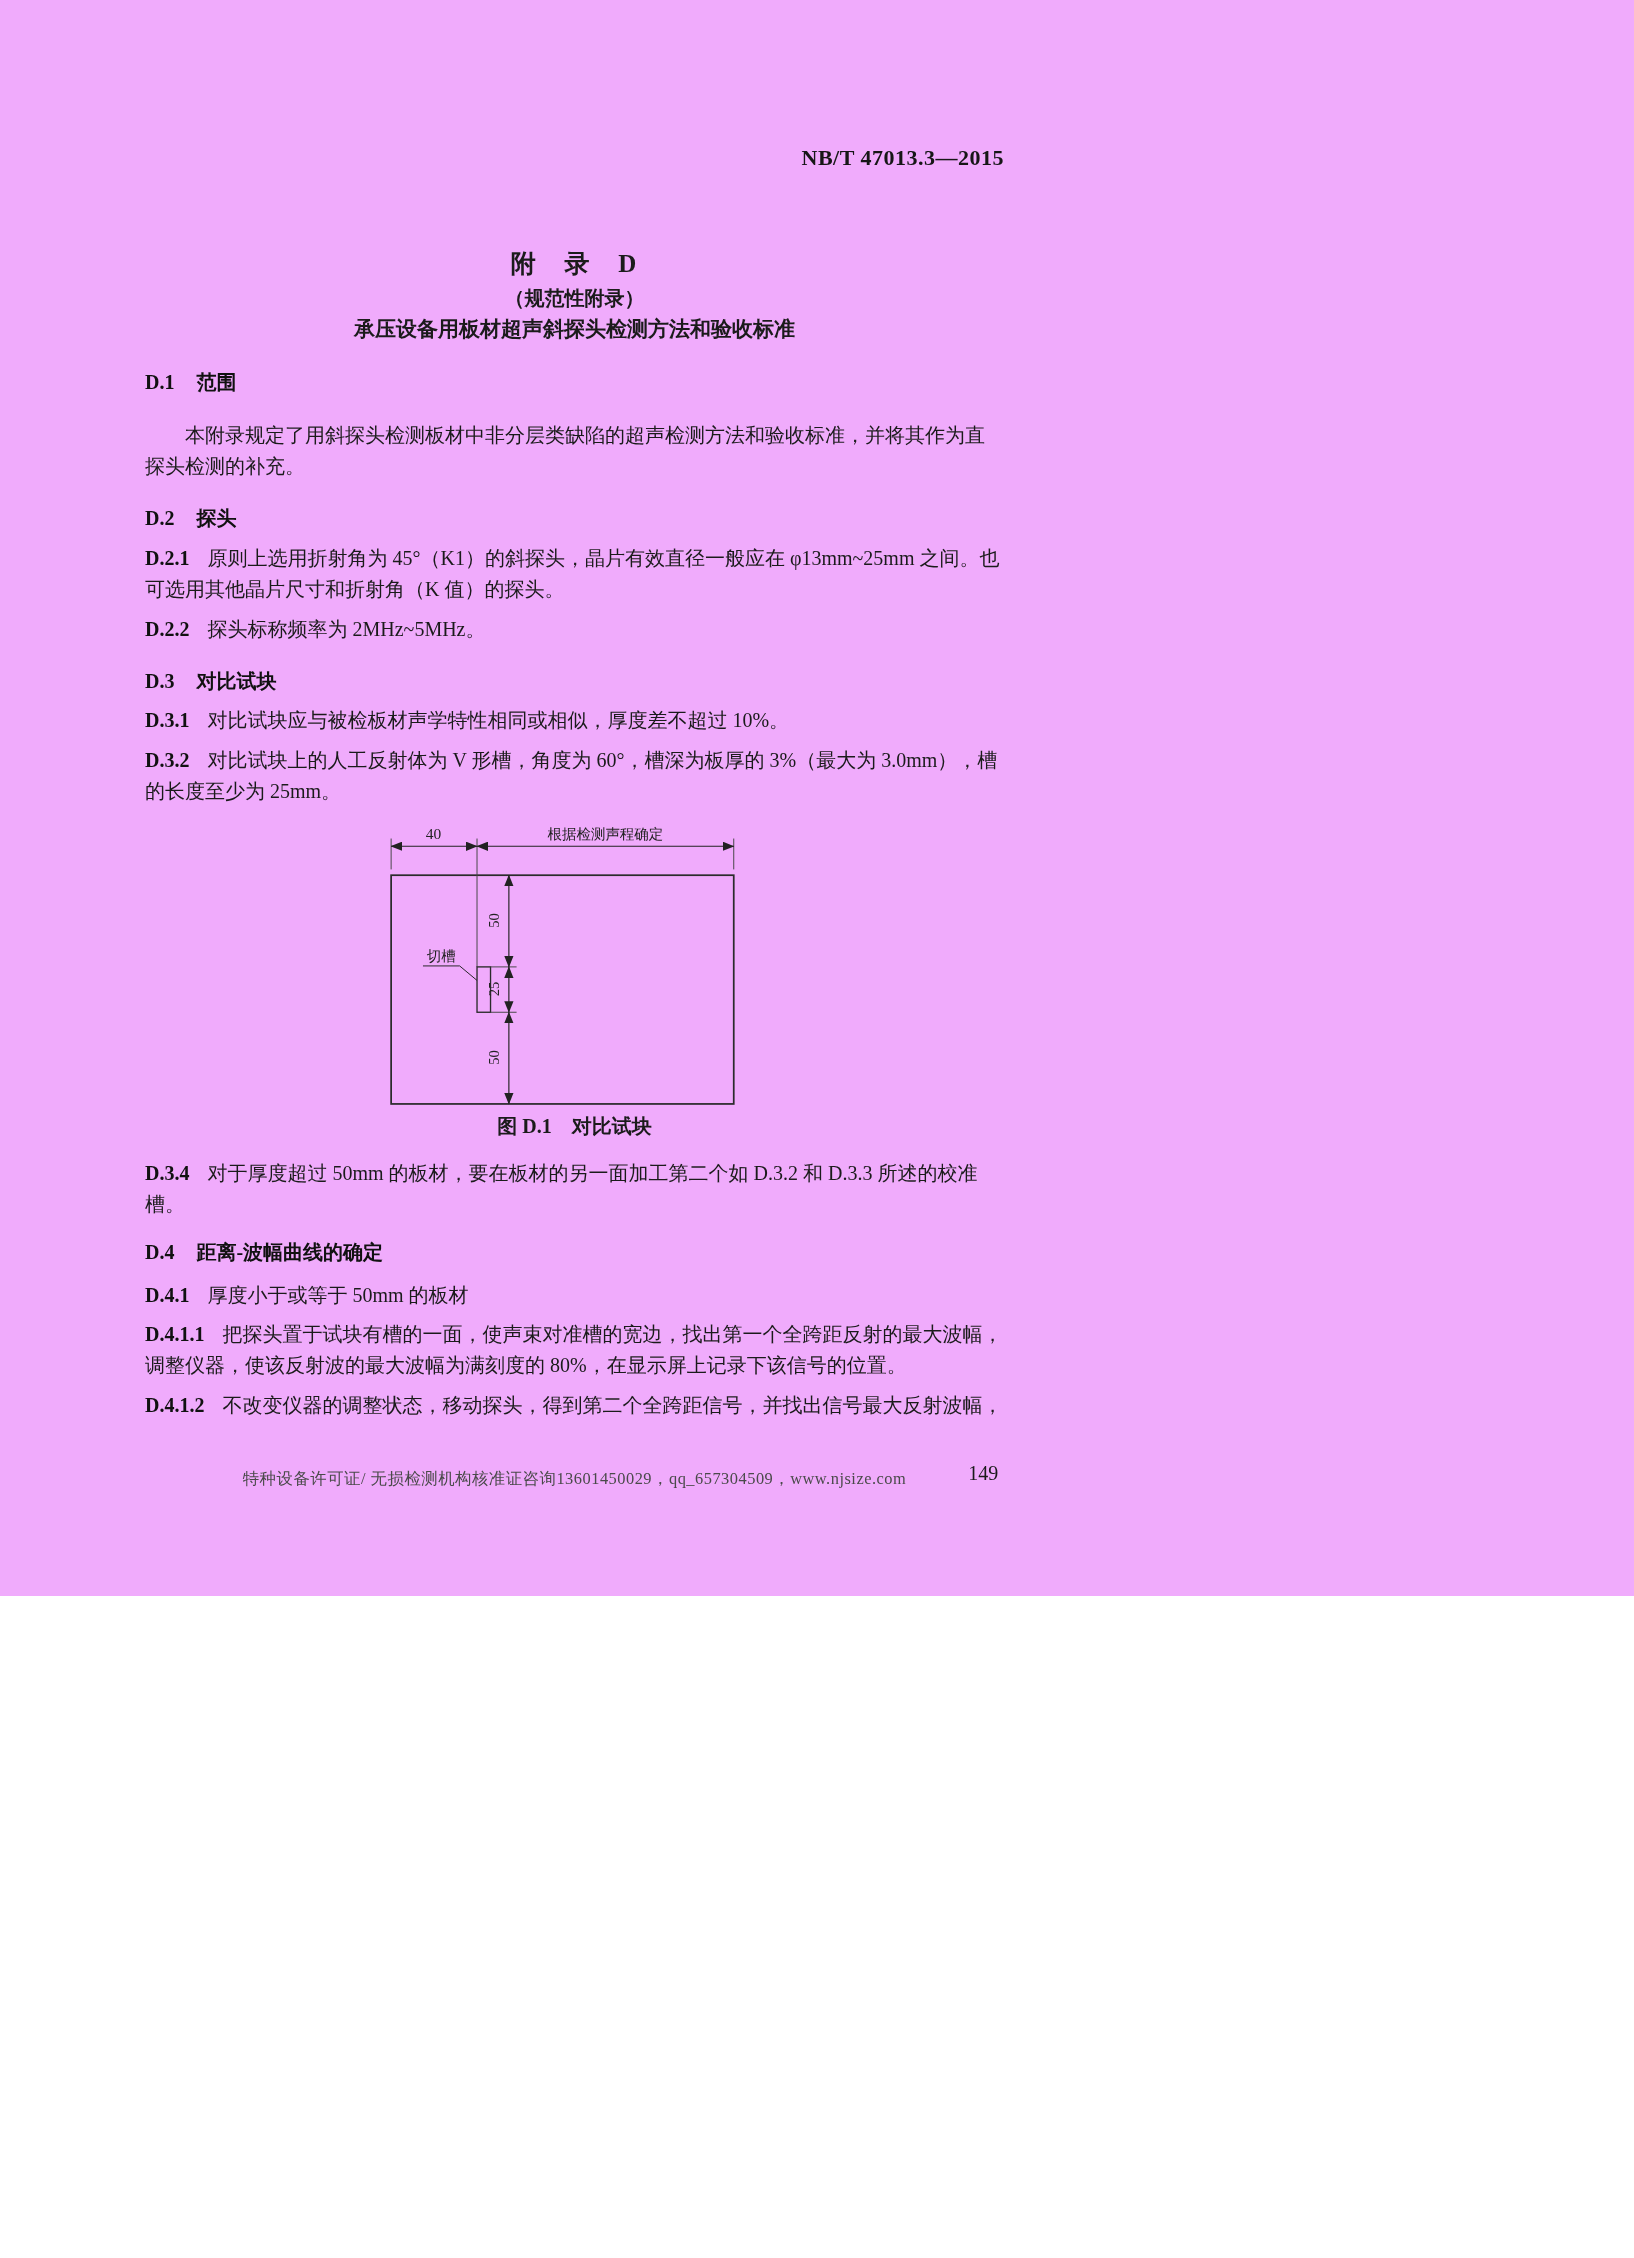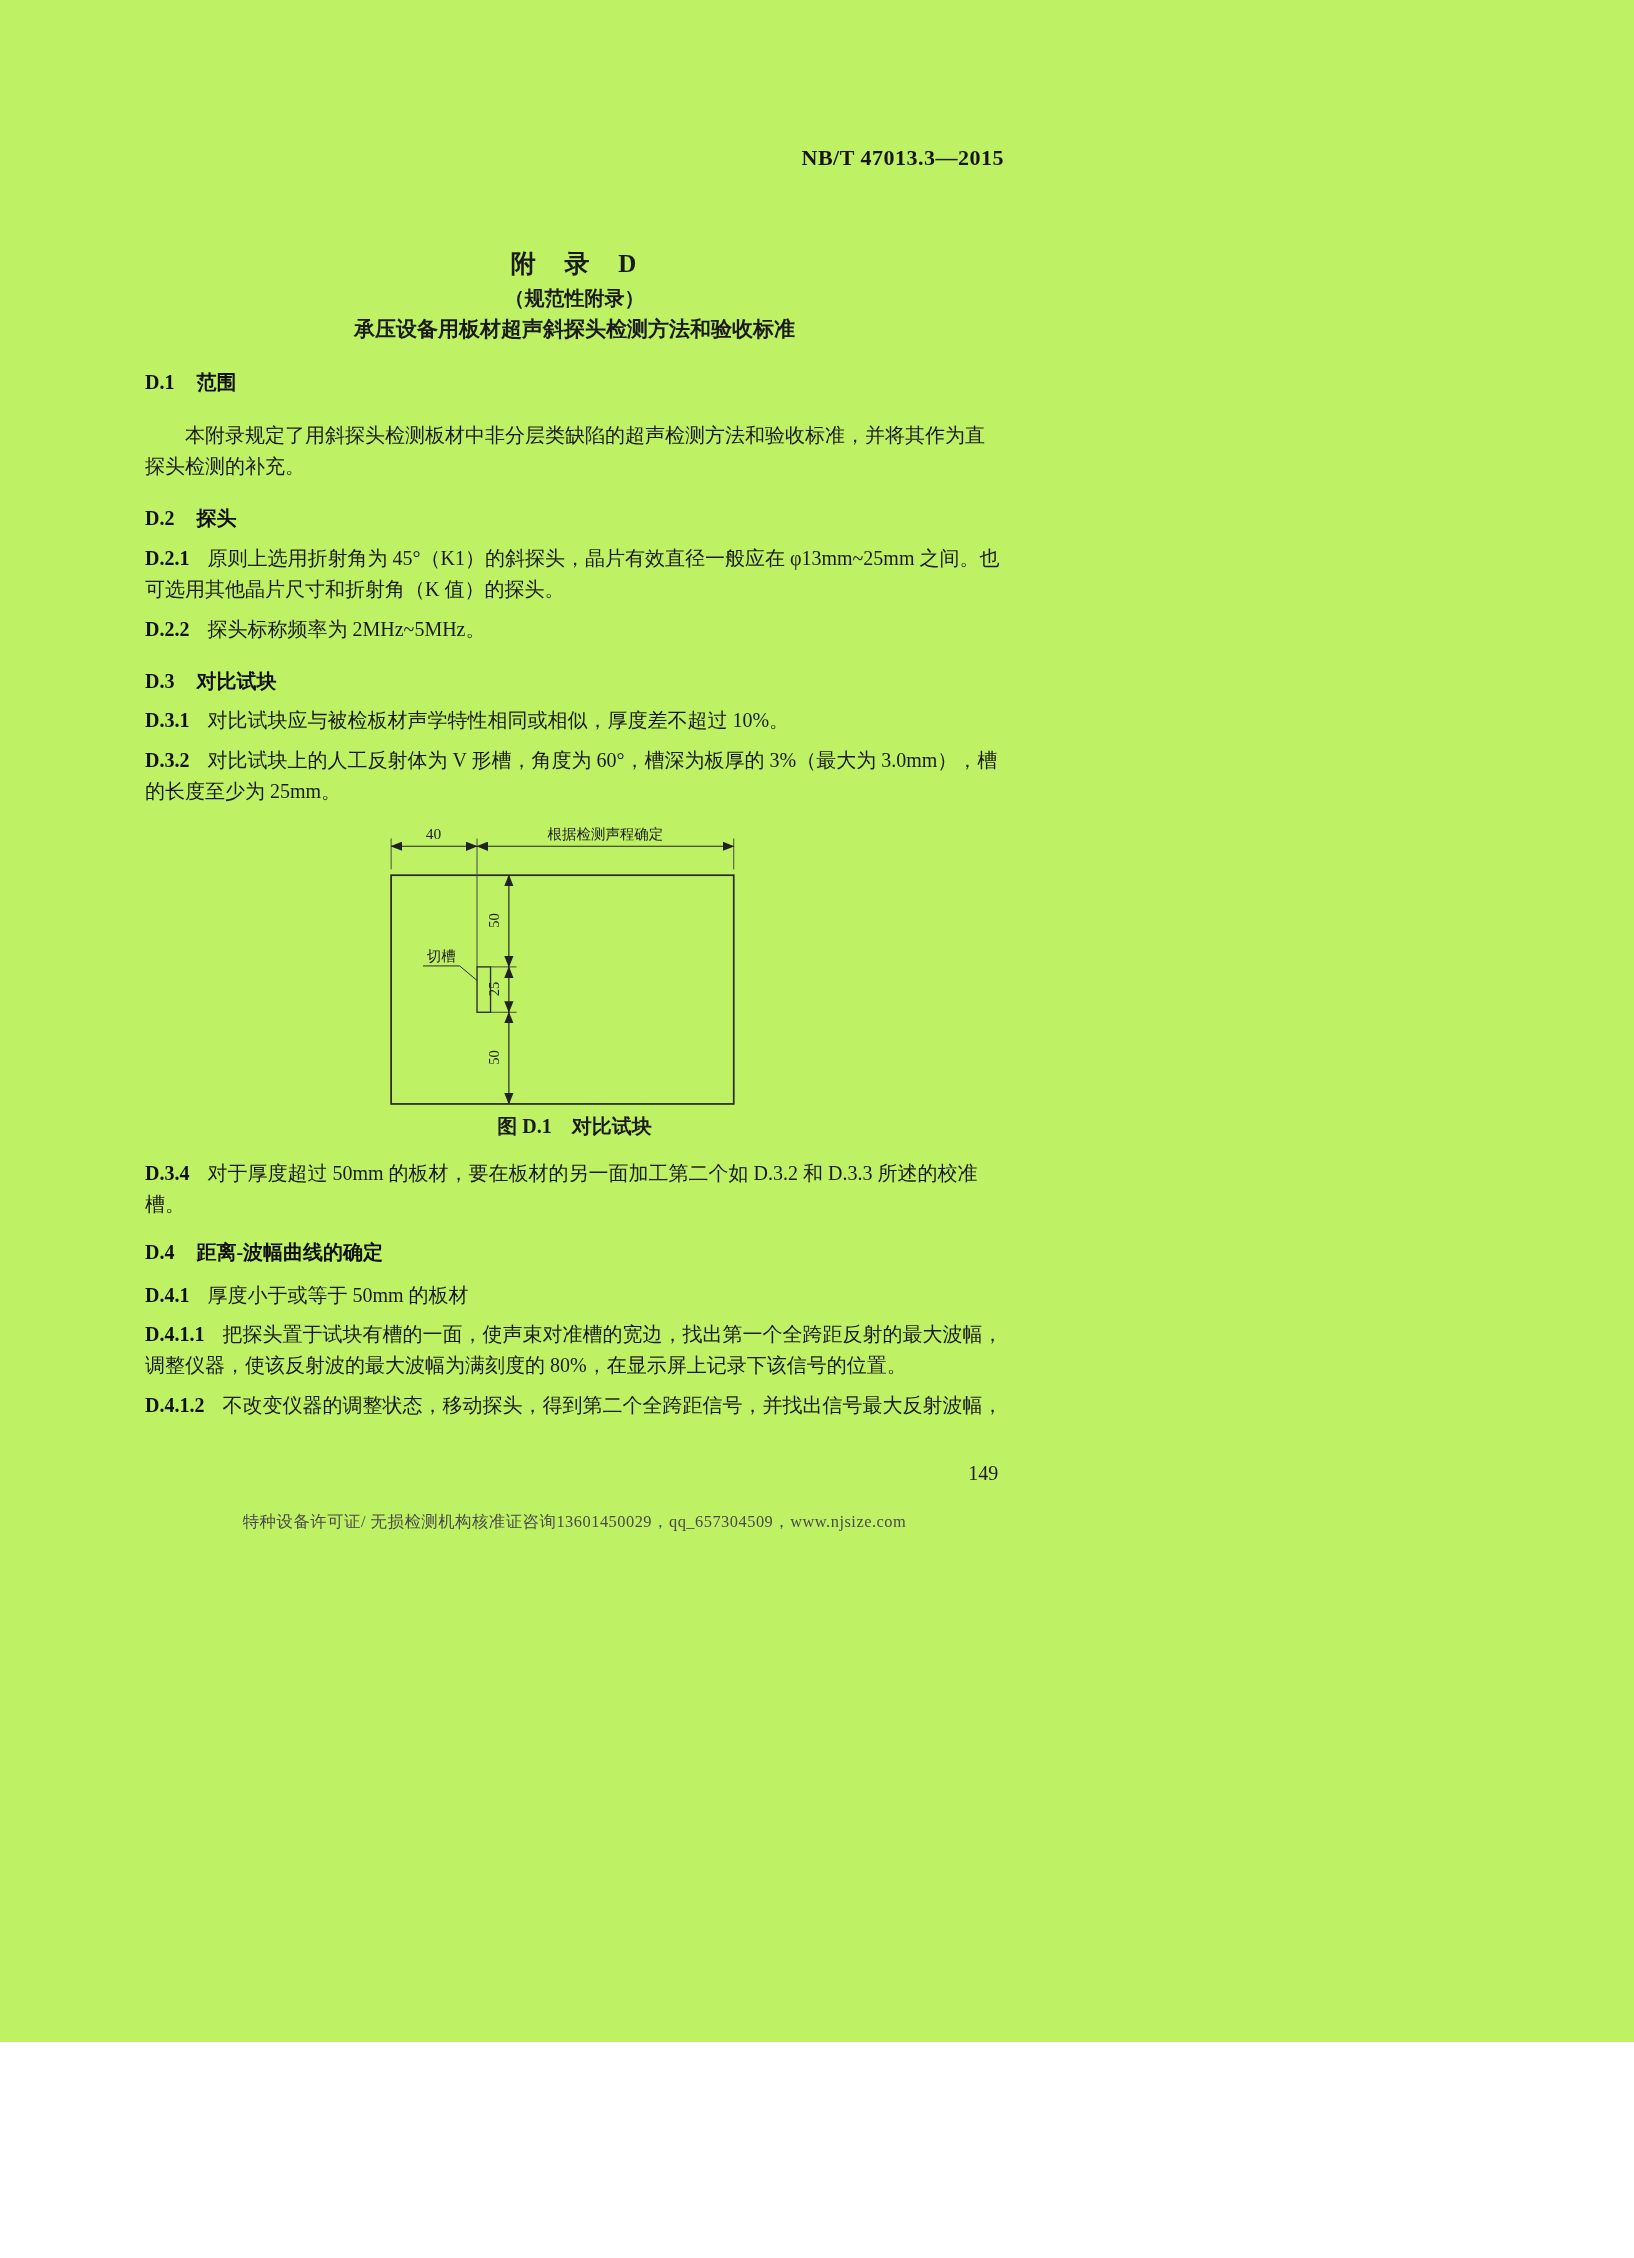--- a/index.html
+++ b/index.html
@@ -3,22 +3,22 @@
 <meta charset="utf-8">
 <style>
   html, body {
     margin: 0;
     padding: 0;
     background: #ffffff;
   }
   .page {
     position: relative;
     width: 1635px;
-    height: 2042px;
-    background: #bef264;
+    height: 1596px;
+    background: #f0abfc;
     font-family: "Liberation Serif", "DejaVu Serif", serif;
     color: #1b1b1b;
     overflow: hidden;
   }
   .std-code {
     position: absolute;
     top: 145px;
     left: 145px;
     width: 859px;
     text-align: right;
@@ -83,21 +83,21 @@
     font-size: 20px;
   }
   .page-no {
     margin: 37px 0 0;
     text-align: right;
     font-size: 20px;
     padding-right: 5.8px;
   }
   .footer {
     position: absolute;
-    top: 1511px;
+    top: 1468px;
     left: 145px;
     width: 859px;
     text-align: center;
     font-size: 16.4px;
     color: #4a4a4a;
     letter-spacing: 0.5px;
   }
   svg text {
     font-family: "Liberation Serif", "DejaVu Serif", serif;
     fill: #222;

